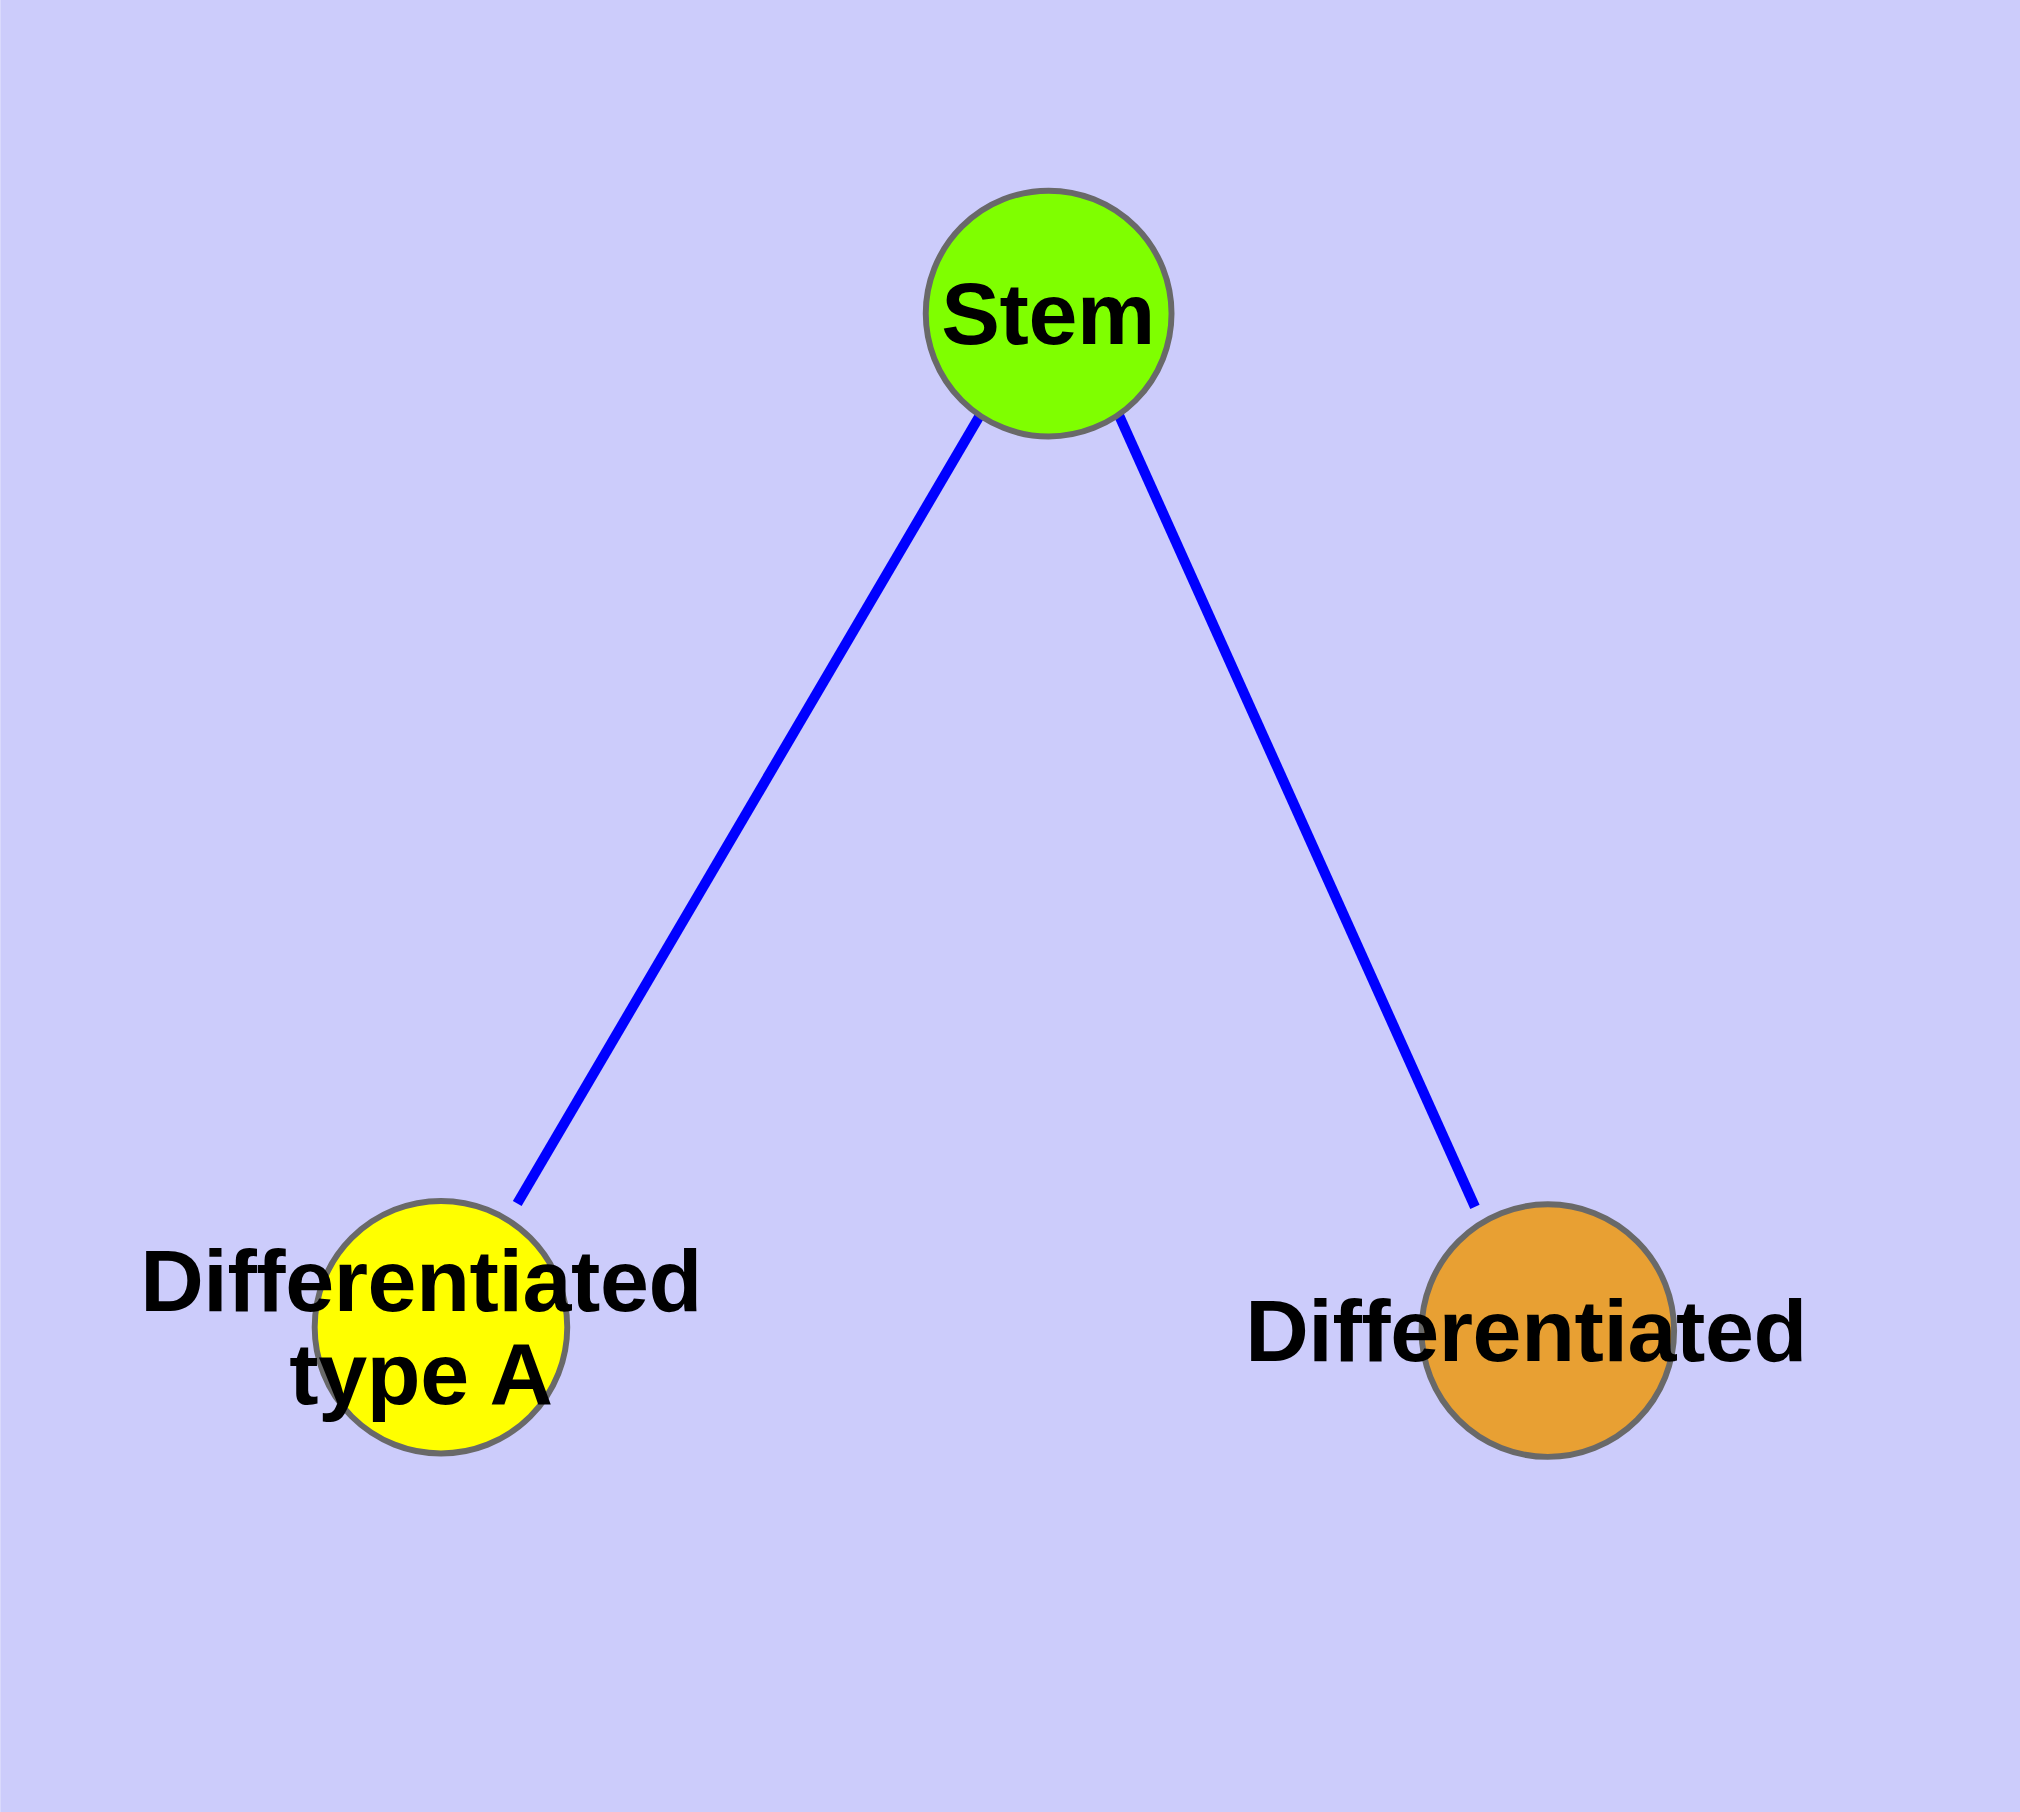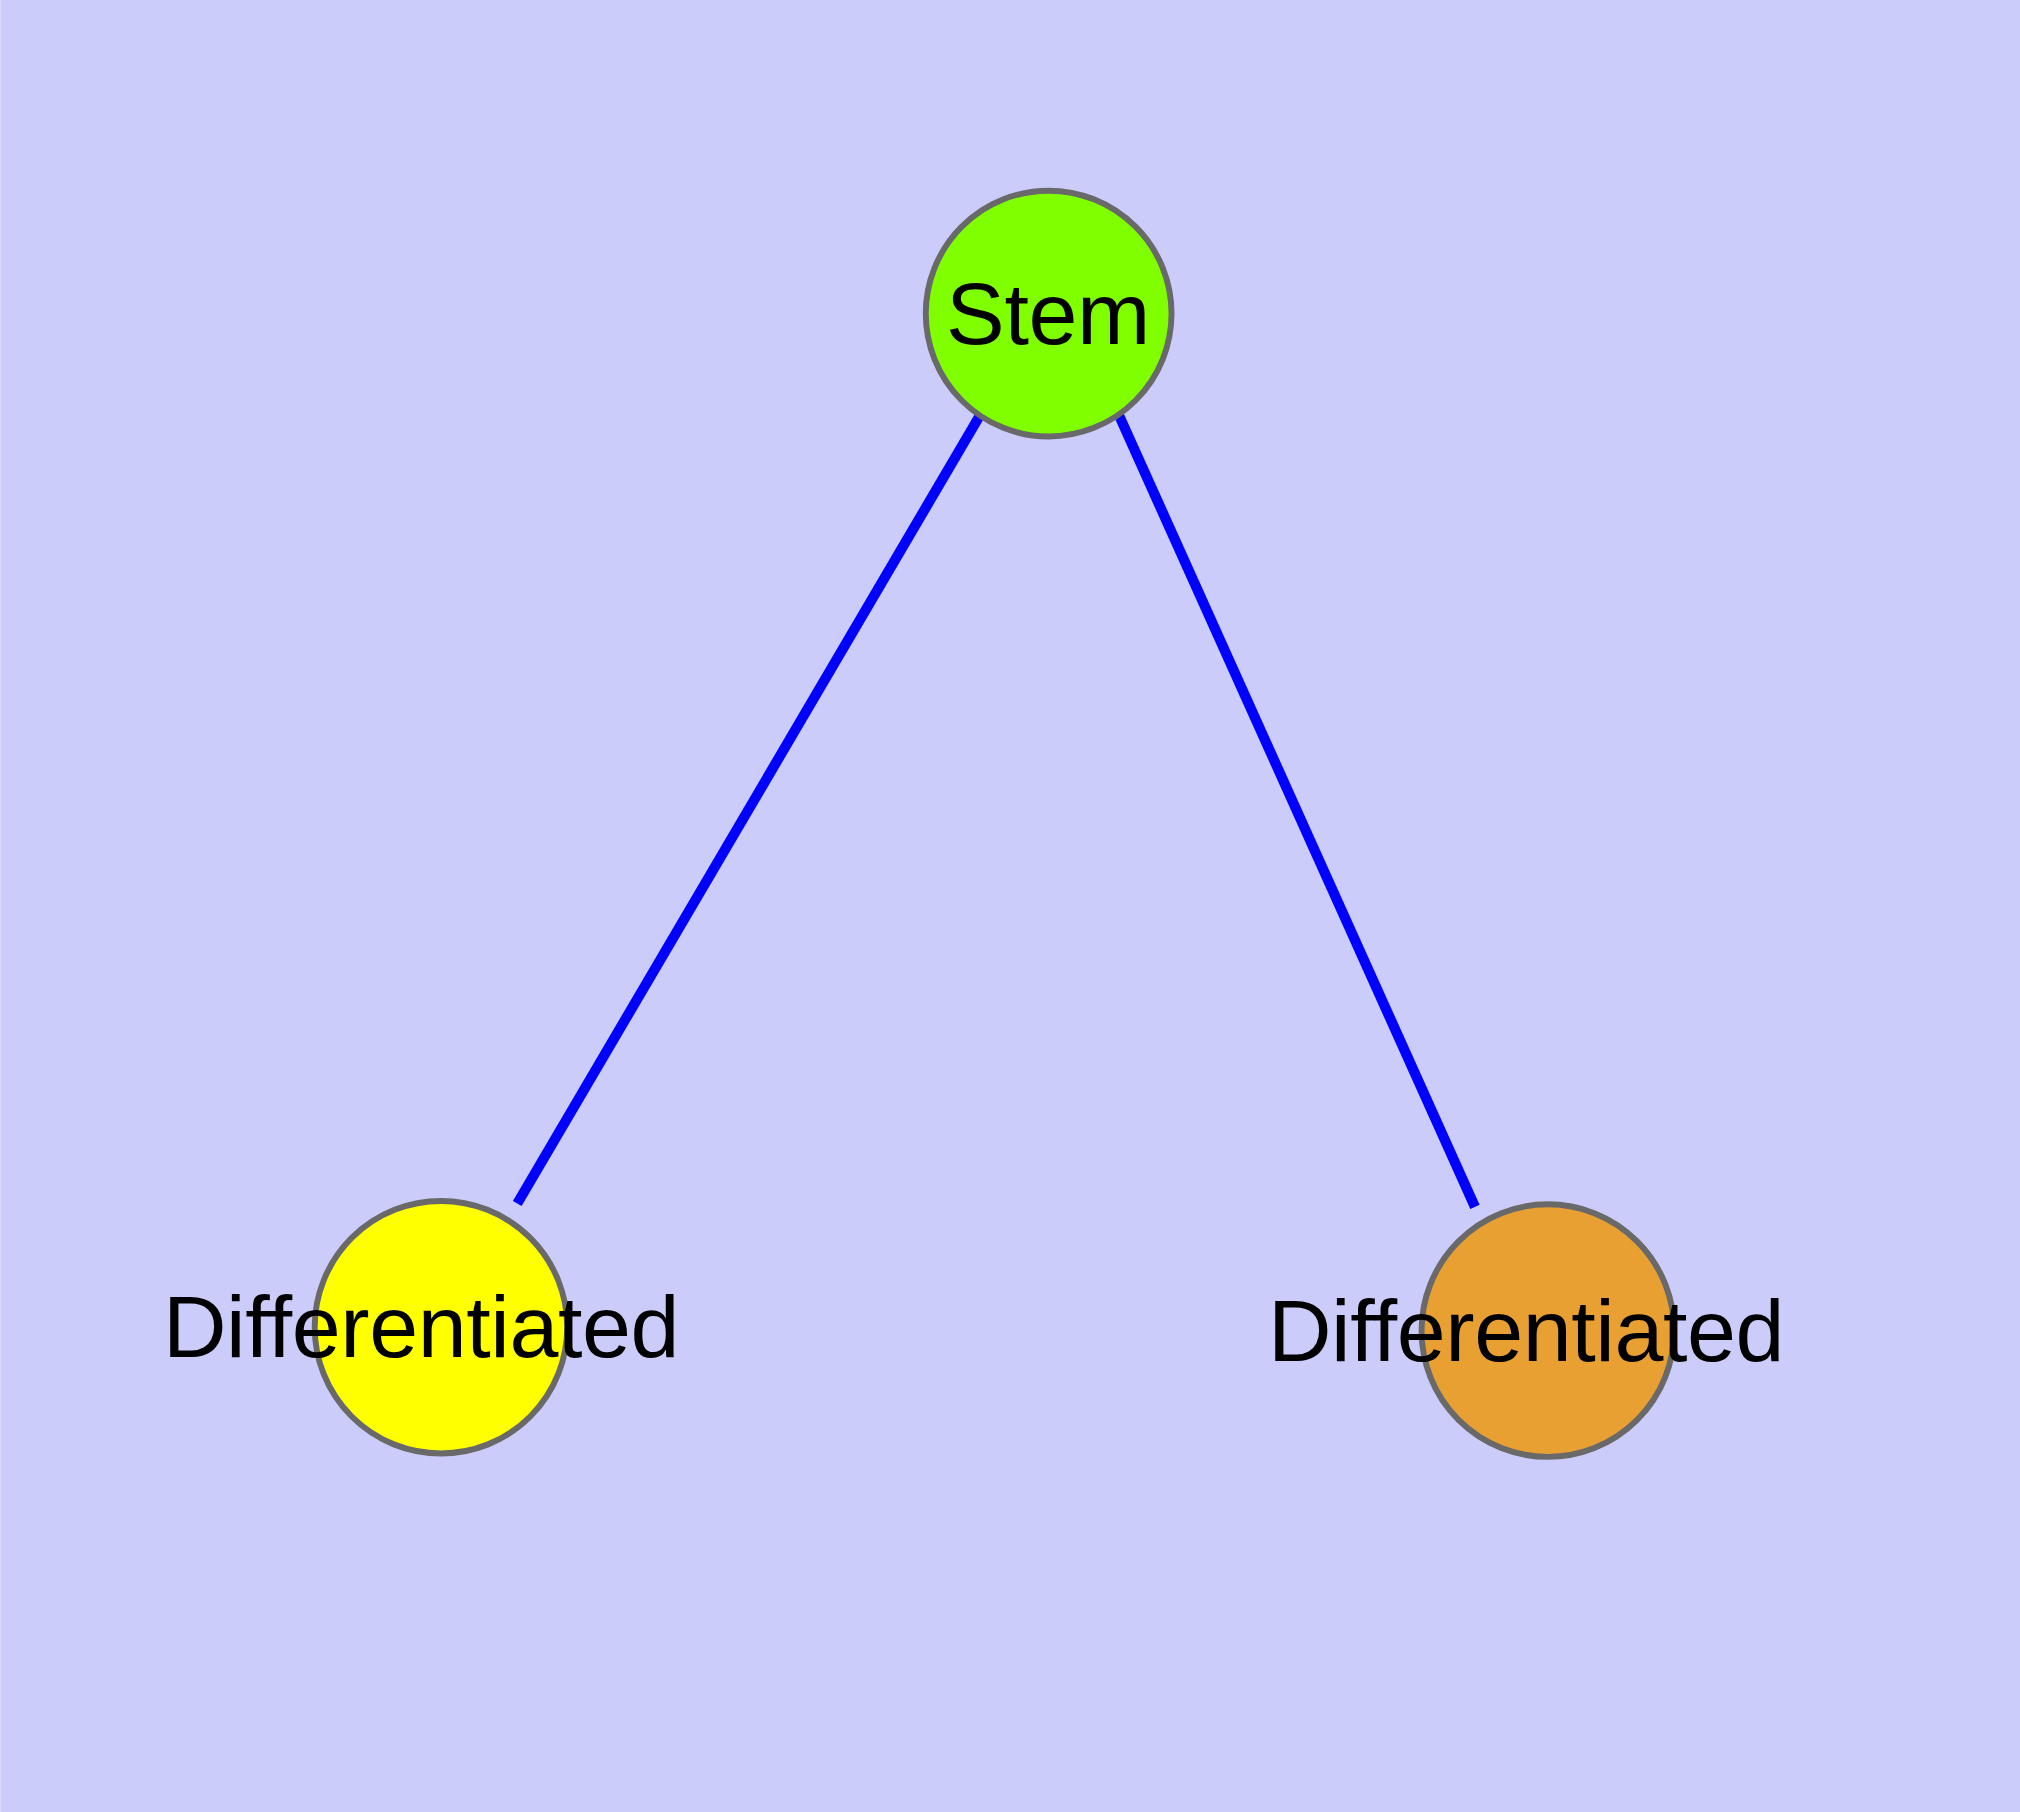--- a/index.html
+++ b/index.html
@@ -28,21 +28,21 @@
     stroke-width: 7;
   }
   .edge-line {
     stroke: #0000FF;
     stroke-width: 12;
     stroke-linecap: butt;
   }
   .node-label {
     position: absolute;
     color: #000000;
-    font-weight: normal;
+    font-weight: bold;
     text-align: center;
     white-space: pre;
     line-height: 1.06;
     letter-spacing: -0.4px;
     pointer-events: none;
     transform: translate(-50%, -50%);
   }
   .label-stem {
     font-size: 88px;
   }
@@ -66,18 +66,18 @@
 
     <g id="node-layer">
         <circle class="node-circle" cx="1237" cy="370" r="145" fill="#7FFF00" stroke="#696969" stroke-width="7"></circle>
         <circle class="node-circle" cx="520" cy="1566" r="149" fill="#FFFF00" stroke="#696969" stroke-width="7"></circle>
         <circle class="node-circle" cx="1826" cy="1570" r="149" fill="#E8A033" stroke="#696969" stroke-width="7"></circle>
       </g>
   </svg>
 
   <div id="label-layer">
       <div class="node-label label-stem" style="left: 1048px; top: 314px; font-size: 88px;"><div>Stem</div></div>
-      <div class="node-label label-child" style="left: 421px; top: 1327px; font-size: 88px;"><div>Differentiated</div></div>
+      <div class="node-label label-child" style="left: 421px; top: 1327px; font-size: 88px;"><div>Differentiated</div><div>type A</div></div>
       <div class="node-label label-child" style="left: 1526px; top: 1331px; font-size: 88px;"><div>Differentiated</div></div>
     </div>
 
 </div>
 
 
 </body></html>

